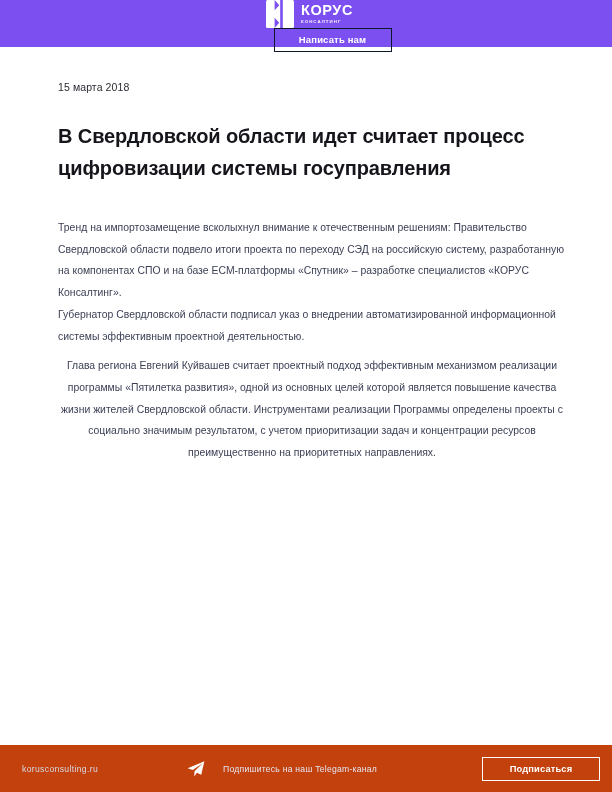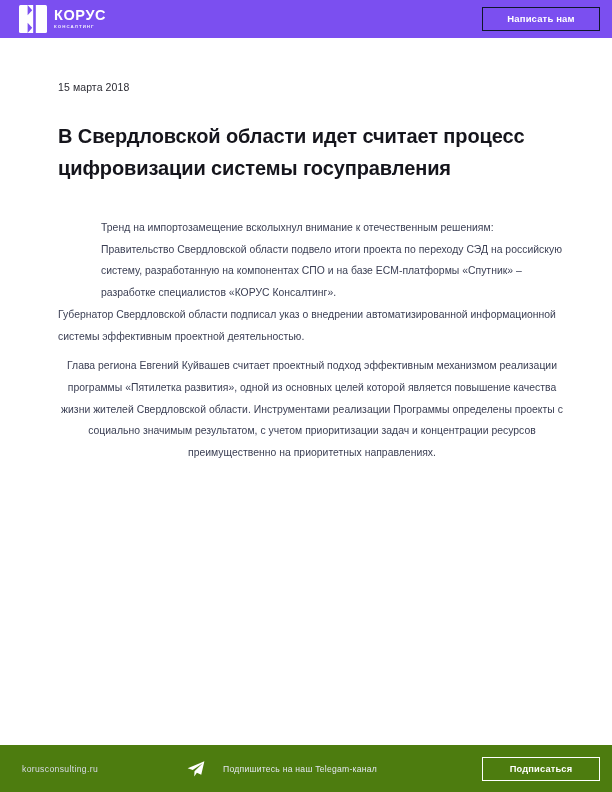--- a/index.html
+++ b/index.html
@@ -13,27 +13,28 @@
     font-family: "Liberation Sans", sans-serif;
     overflow: hidden;
     position: relative;
   }
 
   
   .header {
     position: absolute;
     top: 0; left: 0;
     width: 612px;
-    height: 38px;
+    height: 47px;
     background: #7B4FF0;
     display: flex;
     align-items: center;
     justify-content: space-between;
     box-sizing: border-box;
     padding: 0 12px 0 19px;
+    flex-direction: column;
   }
   .logo {
     display: flex;
     align-items: center;
     gap: 7px;
   }
   .logo-mark {
     width: 28px;
     height: 28px;
     position: relative;
@@ -102,30 +103,30 @@
     max-width: 480px;
   }
   .para {
     font-size: 10.4px;
     color: #3c4055;
     line-height: 2.1;
     letter-spacing: 0.02px;
     margin: 0;
     max-width: 510px;
   }
-  .para.first { margin-top: 32px; margin-left: 43px; }
+  .para.first { margin-top: 32px; }
   .para.spaced { margin-top: 7px; text-align: center; }
 
   
   .footer {
     position: absolute;
     left: 0; bottom: 0;
     width: 612px;
     height: 47px;
-    background: #4d7c0f;
+    background: #c2410c;
     display: flex;
     align-items: center;
     box-sizing: border-box;
     padding: 0 12px 0 22px;
   }
   .footer-site {
     color: #d8dae8;
     font-size: 8.6px;
     letter-spacing: 0.35px;
     flex: none;

